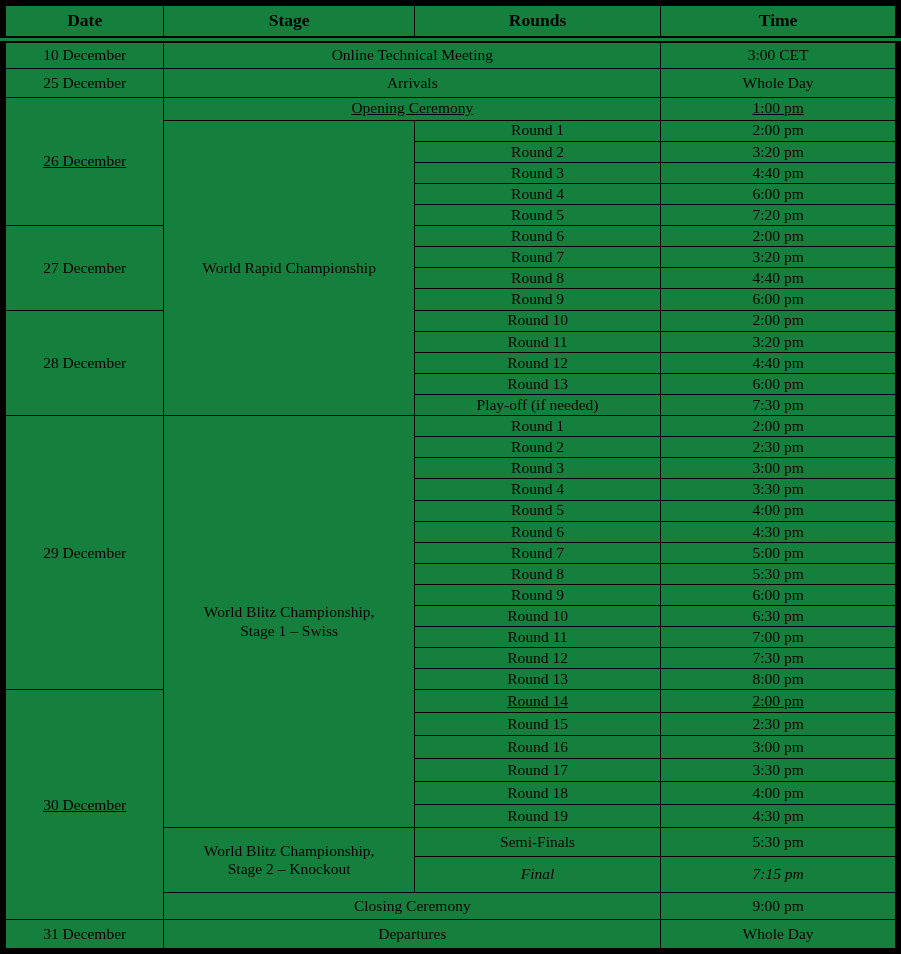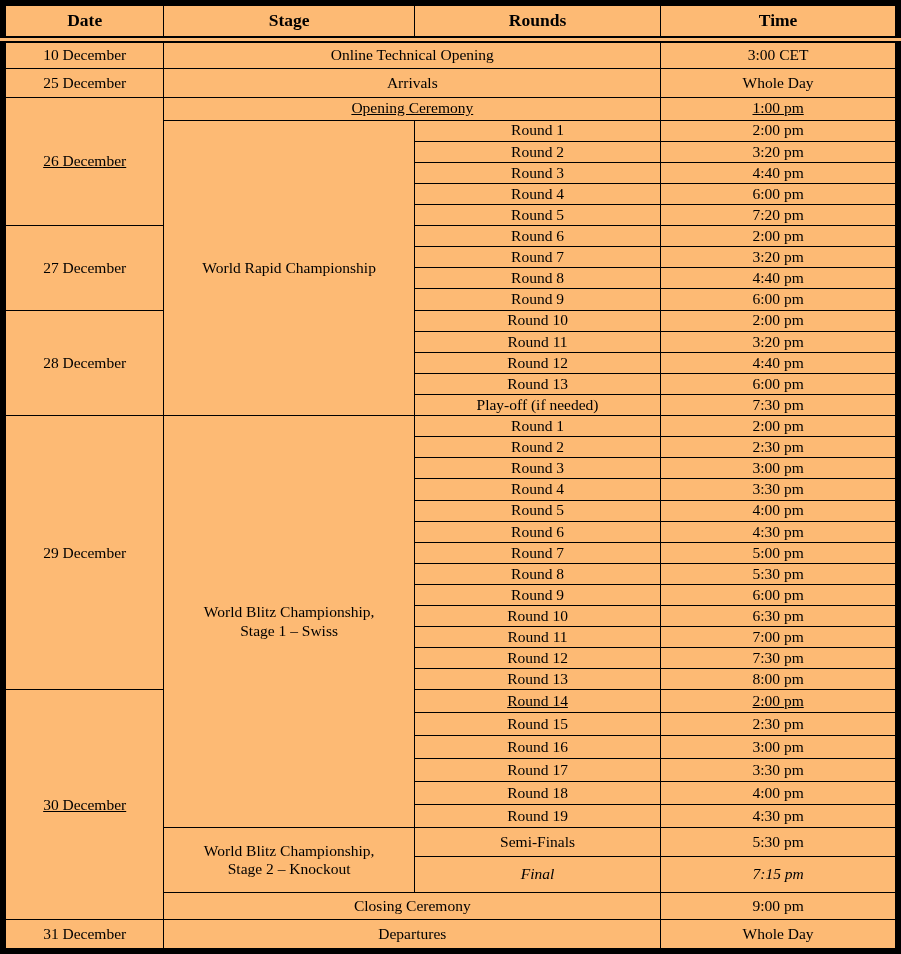--- a/index.html
+++ b/index.html
@@ -14,21 +14,21 @@
     box-sizing: border-box;
   }
   table.schedule {
     border-collapse: collapse;
     table-layout: fixed;
     width: 901px;
     height: 954px;
     border: 6px solid #000000;
     font-family: "Liberation Serif", serif;
     color: #000000;
-    background: #fdba74;
+    background: #15803d;
   }
   table.schedule th,
   table.schedule td {
     border: 1.5px solid #000000;
     text-align: center;
     vertical-align: middle;
     padding: 0 3px;
     font-size: 15.5px;
     line-height: 1.18;
     overflow: hidden;
@@ -70,21 +70,21 @@
       <tr style="height:36px">
           <th class="col-date">Date</th>
           <th class="col-event">Stage</th>
           <th class="col-rounds">Rounds</th>
           <th class="col-time">Time</th>
         </tr>
     </thead>
     <tbody>
         <tr style="height: 27px;">
           <td class="col-date">10 December</td>
-          <td class="col-span2" colspan="2">Online Technical Opening</td>
+          <td class="col-span2" colspan="2">Online Technical Meeting</td>
           <td class="col-time">3:00 CET</td>
         </tr>
         <tr class="sep-b5" style="height: 26px;">
           <td class="col-date">25 December</td>
           <td class="col-span2" colspan="2">Arrivals</td>
           <td class="col-time">Whole Day</td>
         </tr>
         <tr class="sep-d6" style="height: 21px;">
           <td class="col-date" rowspan="6">26 December</td>
           <td class="col-span2" colspan="2">Opening Ceremony</td>

